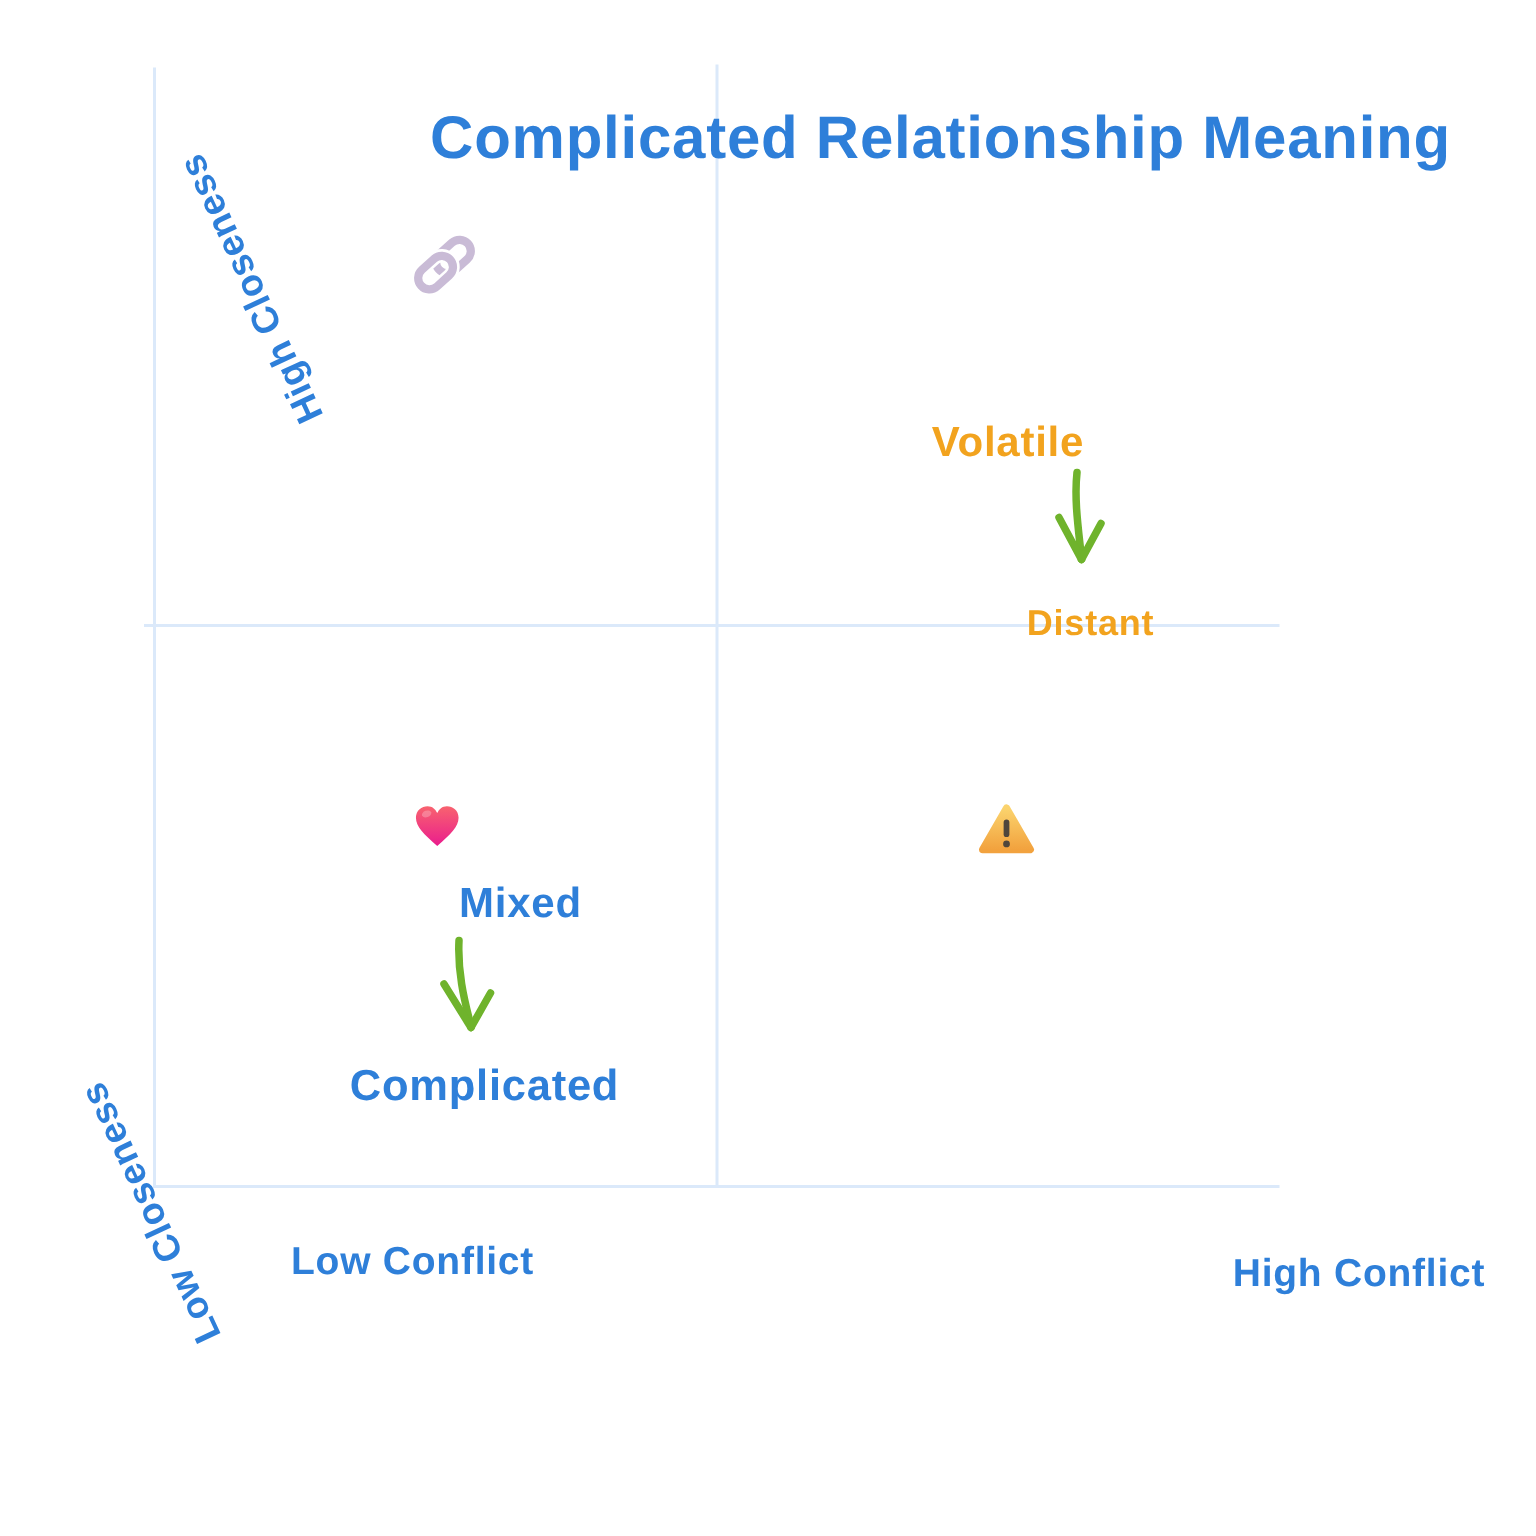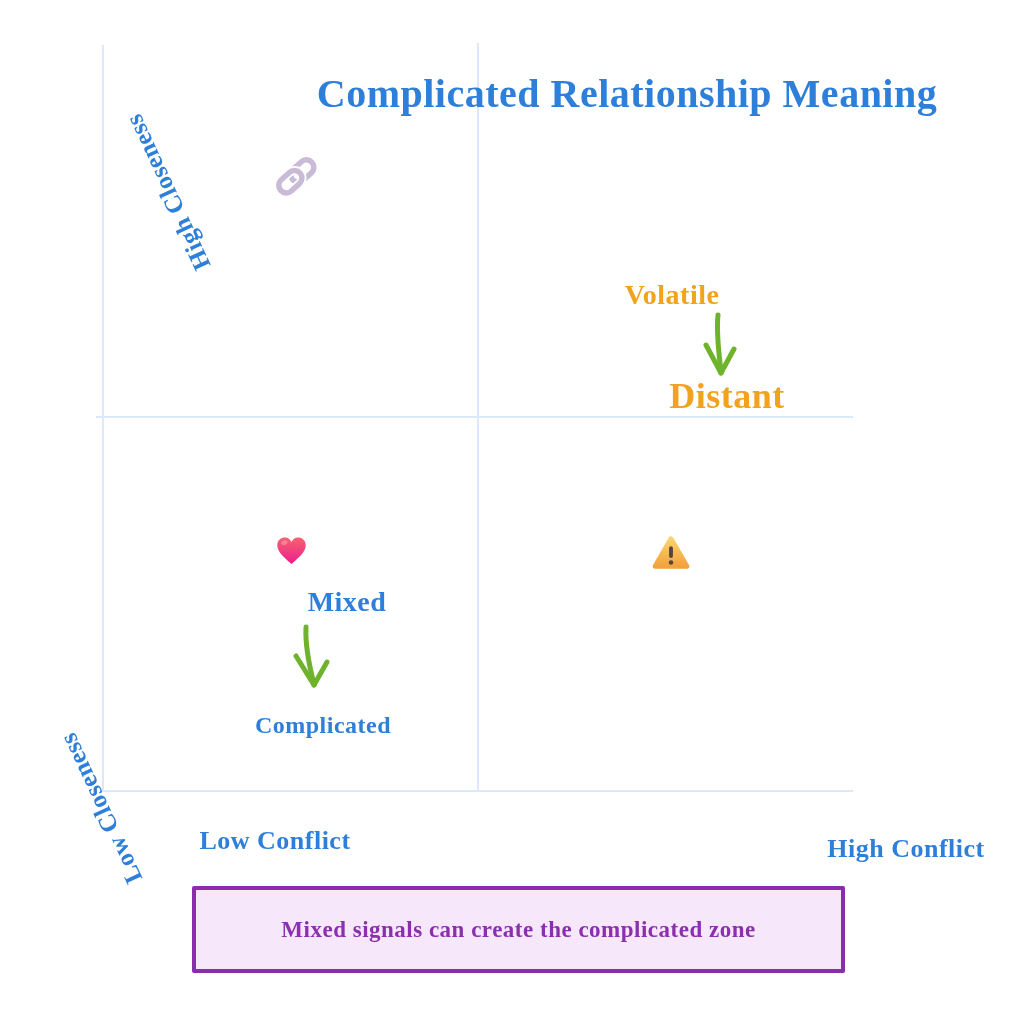--- a/index.html
+++ b/index.html
@@ -1,20 +1,20 @@
 <!DOCTYPE html>
 <html><head>
 <meta charset="utf-8">
 <style>
   html,body{margin:0;padding:0;background:#ffffff;}
   .canvas{
     position:relative;
     width:1024px;height:988px;
     background:#ffffff;
-    font-family:Liberation Serif, serif;
+    font-family:Liberation Sans, sans-serif;
     overflow:hidden;
   }
   .gridline{position:absolute;background:#dbe9fa;}
   .lbl{
     position:absolute;
     transform:translate(-50%,-50%);
     white-space:nowrap;
     font-weight:600;
     letter-spacing:0.5px;
   }
@@ -67,52 +67,49 @@
   </svg>
 
   <div class="lbl orange" style="left:672px;top:295px;font-size:28px;text-align:center;">Volatile</div>
   <svg class="icon" style="left:697px;top:311px;" width="44" height="68" viewBox="0 0 44 68">
     <g fill="none" stroke="#6fb32c" stroke-width="5" stroke-linecap="round" stroke-linejoin="round">
       <path d="M21 4 C 19 22, 22 42, 24 61"></path>
       <path d="M9 34 L24 62"></path>
       <path d="M37 38 L24 62"></path>
     </g>
   </svg>
-  <div class="lbl orange" style="left:727px;top:396px;font-size:36px;">Distant</div>
+  <div class="lbl orange" style="left:727px;top:416px;font-size:24px;">Distant</div>
 
   <svg class="icon" style="left:276px;top:536px;" width="31" height="30" viewBox="0 0 48 44">
     <defs>
       <linearGradient id="heart-grad" x1="0" y1="0" x2="0" y2="1">
         <stop offset="0" stop-color="#f8636f"></stop>
         <stop offset="1" stop-color="#ea1d8d"></stop>
       </linearGradient>
     </defs>
     <path d="M24 42 C 10 30, 2 22, 2 13 C 2 5, 8 1, 14 1 C 19 1, 22 4, 24 8 C 26 4, 29 1, 34 1 C 40 1, 46 5, 46 13 C 46 22, 38 30, 24 42 Z" fill="url(#heart-grad)"></path>
     <ellipse cx="13" cy="9" rx="5" ry="3.4" fill="#ffffff" opacity="0.25" transform="rotate(-20 13 9)"></ellipse>
   </svg>
 
   <div class="lbl blue" style="left:347px;top:602px;font-size:28px;">Mixed</div>
   <svg class="icon" style="left:286px;top:623px;" width="46" height="68" viewBox="0 0 46 68">
     <g fill="none" stroke="#6fb32c" stroke-width="5" stroke-linecap="round" stroke-linejoin="round">
       <path d="M20 4 C 19 24, 23 42, 28 61"></path>
       <path d="M10 33 L28 62"></path>
       <path d="M41 39 L28 62"></path>
     </g>
   </svg>
-  <div class="lbl blue" style="left:323px;top:725px;font-size:24px;">Complicated</div>
+  <div class="lbl blue" style="left:323px;top:725px;font-size:29px;">Complicated</div>
 
   <svg class="icon" style="left:651px;top:534px;" width="40" height="38" viewBox="0 0 48 44">
     <defs>
       <linearGradient id="warn-grad" x1="0" y1="0" x2="0" y2="1">
         <stop offset="0" stop-color="#fbd36d"></stop>
         <stop offset="1" stop-color="#f2a23e"></stop>
       </linearGradient>
     </defs>
     <path d="M24 5 L43 38 L5 38 Z" fill="url(#warn-grad)" stroke="url(#warn-grad)" stroke-width="6" stroke-linejoin="round"></path>
     <rect x="21.7" y="14" width="4.6" height="14" rx="2.3" fill="#4f463c"></rect>
     <circle cx="24" cy="33.5" r="2.7" fill="#4f463c"></circle>
   </svg>
 
-  <div class="caption-box">
-    <span class="caption-text">Mixed signals can create the complicated zone</span>
-  </div>
 
 </div>
 
 </body></html>

